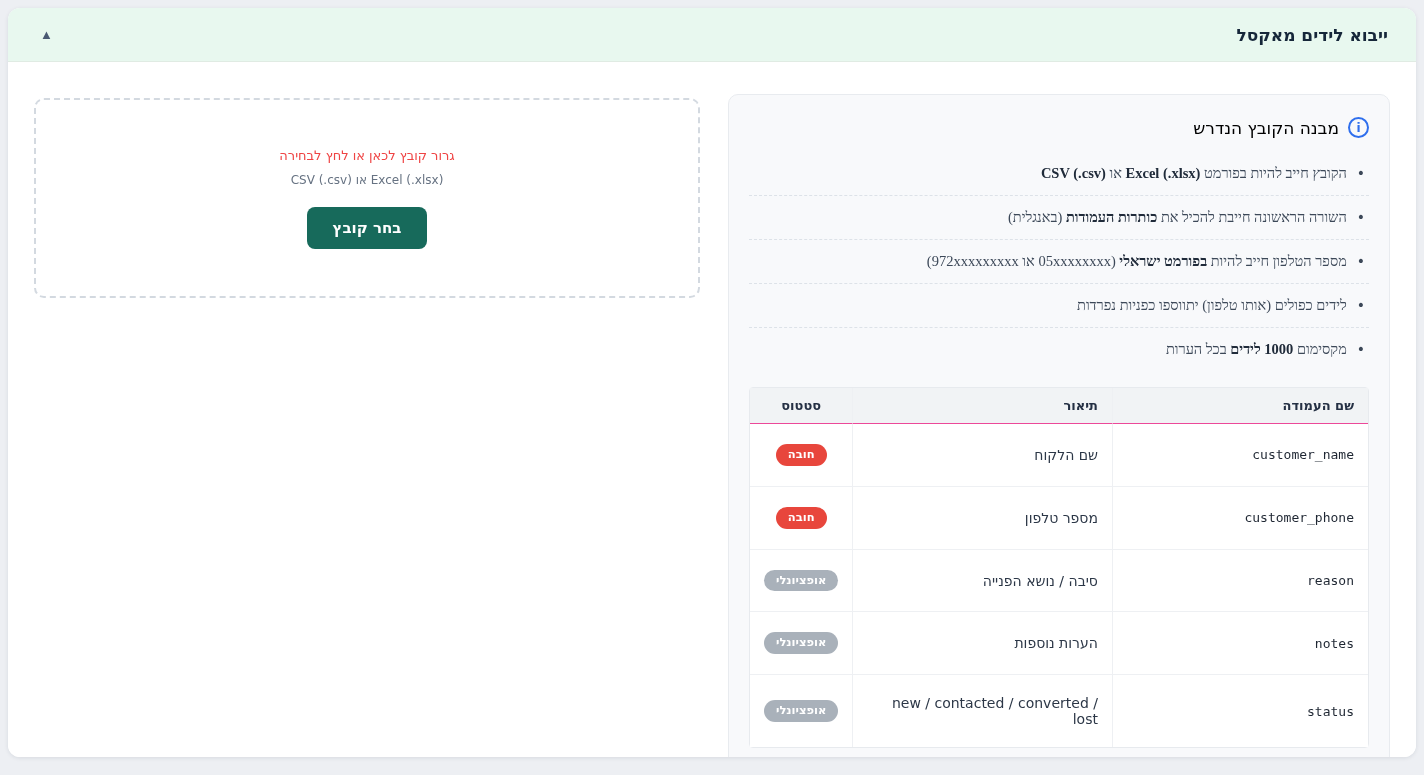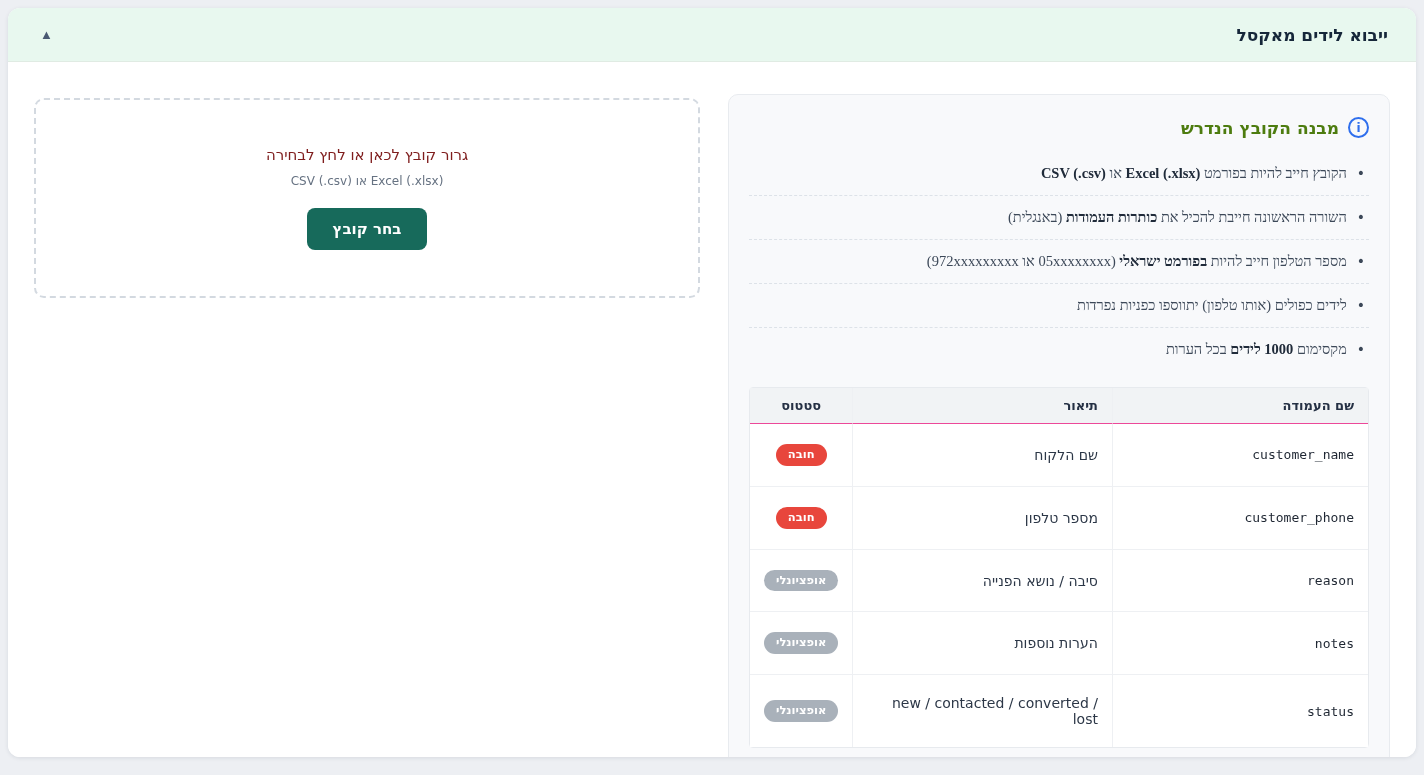--- a/index.html
+++ b/index.html
@@ -36,21 +36,21 @@
     background: #f8f9fb; border: 1px solid #e8ebef; border-radius: 10px;
     padding: 22px 20px 24px;
   }
   .card-title-row { display: flex; align-items: center; gap: 9px; margin-bottom: 14px; }
   .info-icon {
     width: 21px; height: 21px; flex: none;
     border: 2px solid #2f6fed; border-radius: 50%;
     color: #2f6fed; font-size: 12px; font-weight: 700;
     display: grid; place-items: center; font-style: normal;
   }
-  .card-title { font-size: 17px; font-weight: 700; color: #4d7c0f; }
+  .card-title { font-size: 17px; font-weight: 400; color: #000000; }
   .req-list { list-style: none; }
   .req-item {
     display: flex; align-items: flex-start; gap: 10px;
     padding: 11px 4px; font-size: 14.5px; color: #3c4858;
     border-bottom: 1px dashed #dde2e8;
   }
   .req-item:last-child { border-bottom: none; }
   .req-item .dot { color: #3c4858; font-size: 14px; line-height: 1.45; }
   .req-text { line-height: 1.45; font-family: Liberation Serif, serif; }
   .req-text strong { color: #202b3a; font-weight: 700; }
@@ -96,21 +96,21 @@
     padding: 16px 20px; cursor: pointer;
     font-family: Liberation Mono, monospace;
   }
   
   .dropzone {
     flex: 1; height: 200px; margin-top: 4px;
     border: 2px dashed #d3d9e0; border-radius: 10px; background: #ffffff;
     display: flex; flex-direction: column; align-items: center; justify-content: center;
     cursor: pointer;
   }
-  .dz-main { font-size: 15px; color: #7f1d1d; font-weight: 500; text-align: right; }
+  .dz-main { font-size: 13px; color: #ef4444; font-weight: 500; text-align: right; }
   .dz-sub  { font-size: 12px; color: #667282; margin-top: 10px; }
   .choose-btn {
     margin-top: 20px; background: #176a5b; color: #ffffff;
     border: none; border-radius: 8px; padding: 12px 26px;
     font-size: 15px; font-weight: 600; cursor: pointer;
     font-family: inherit;
   }
 </style>
 </head>
 <body>

